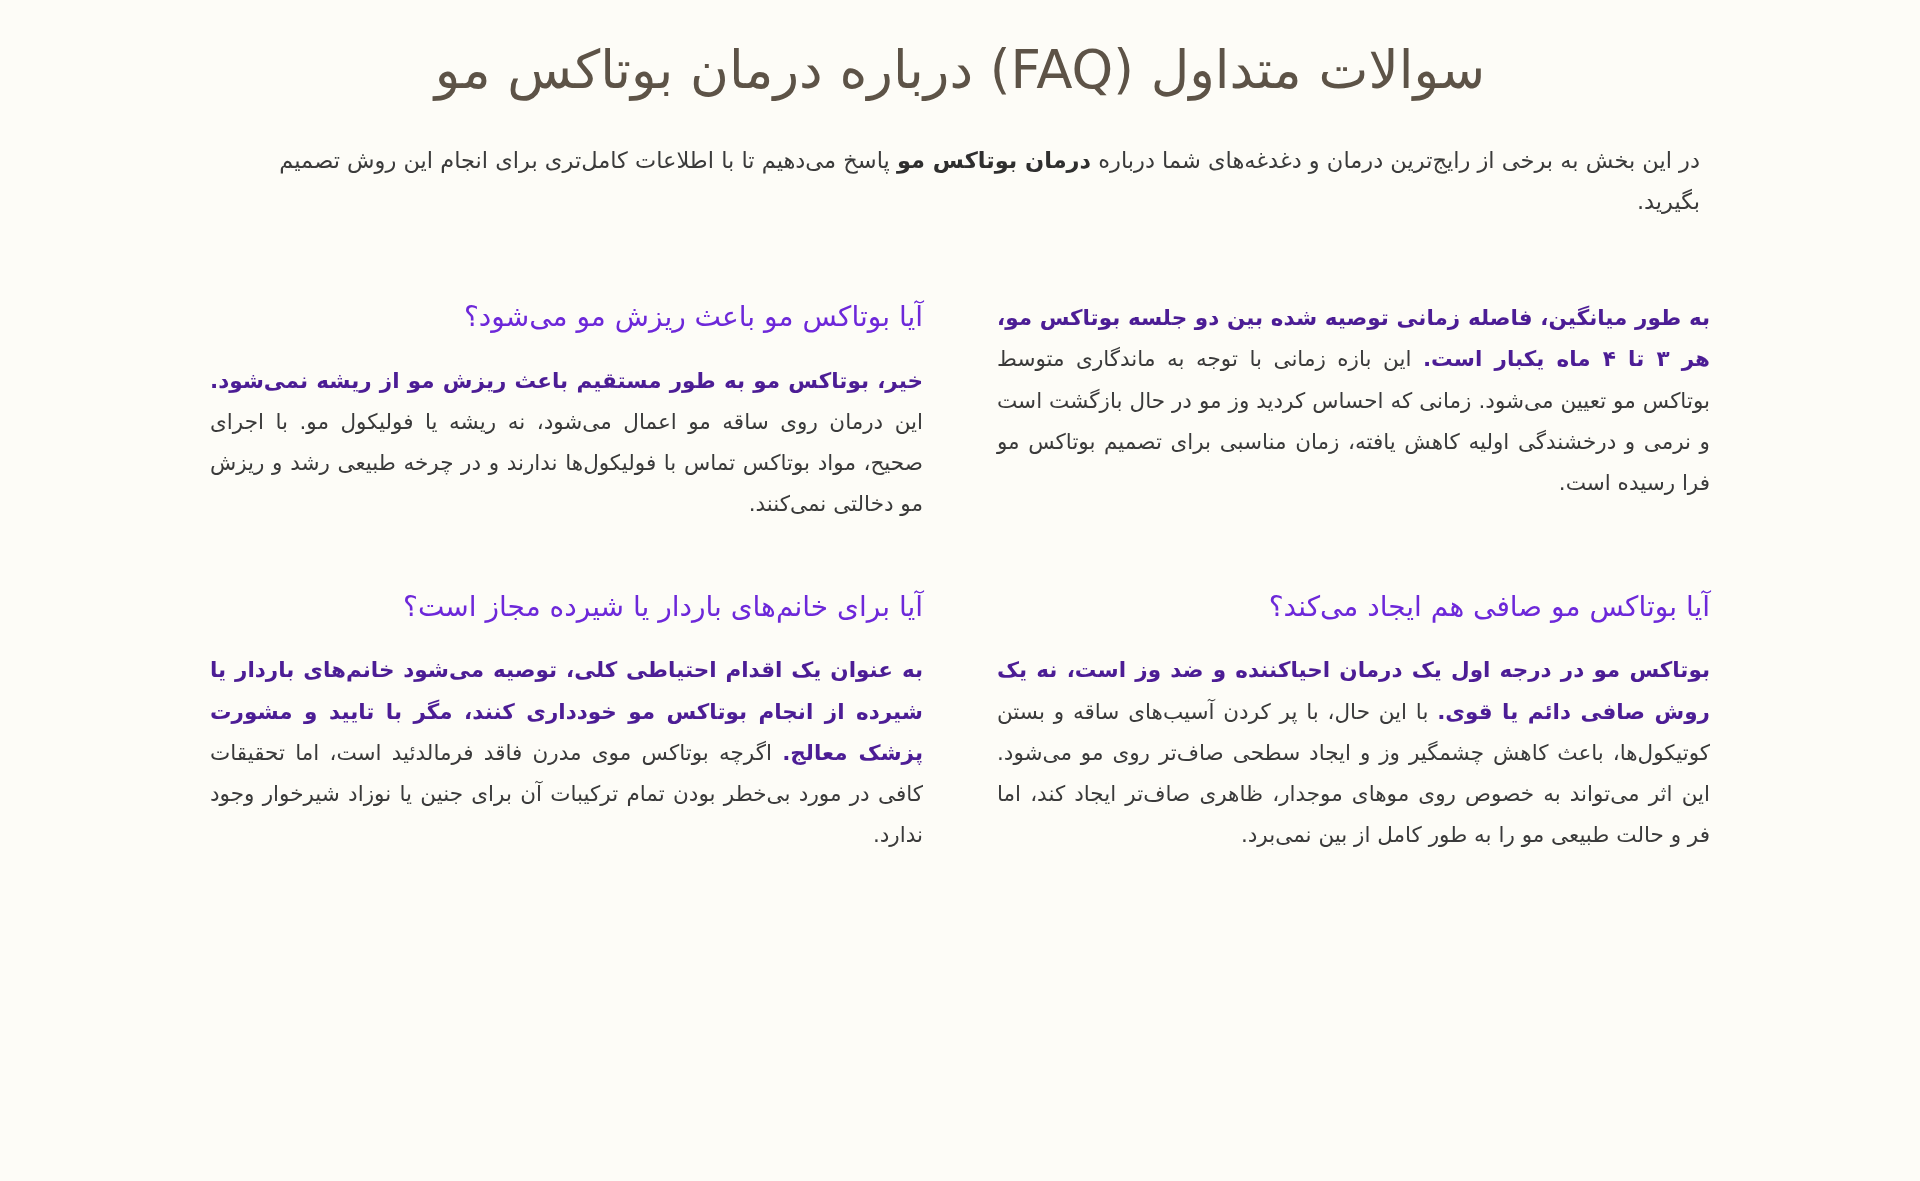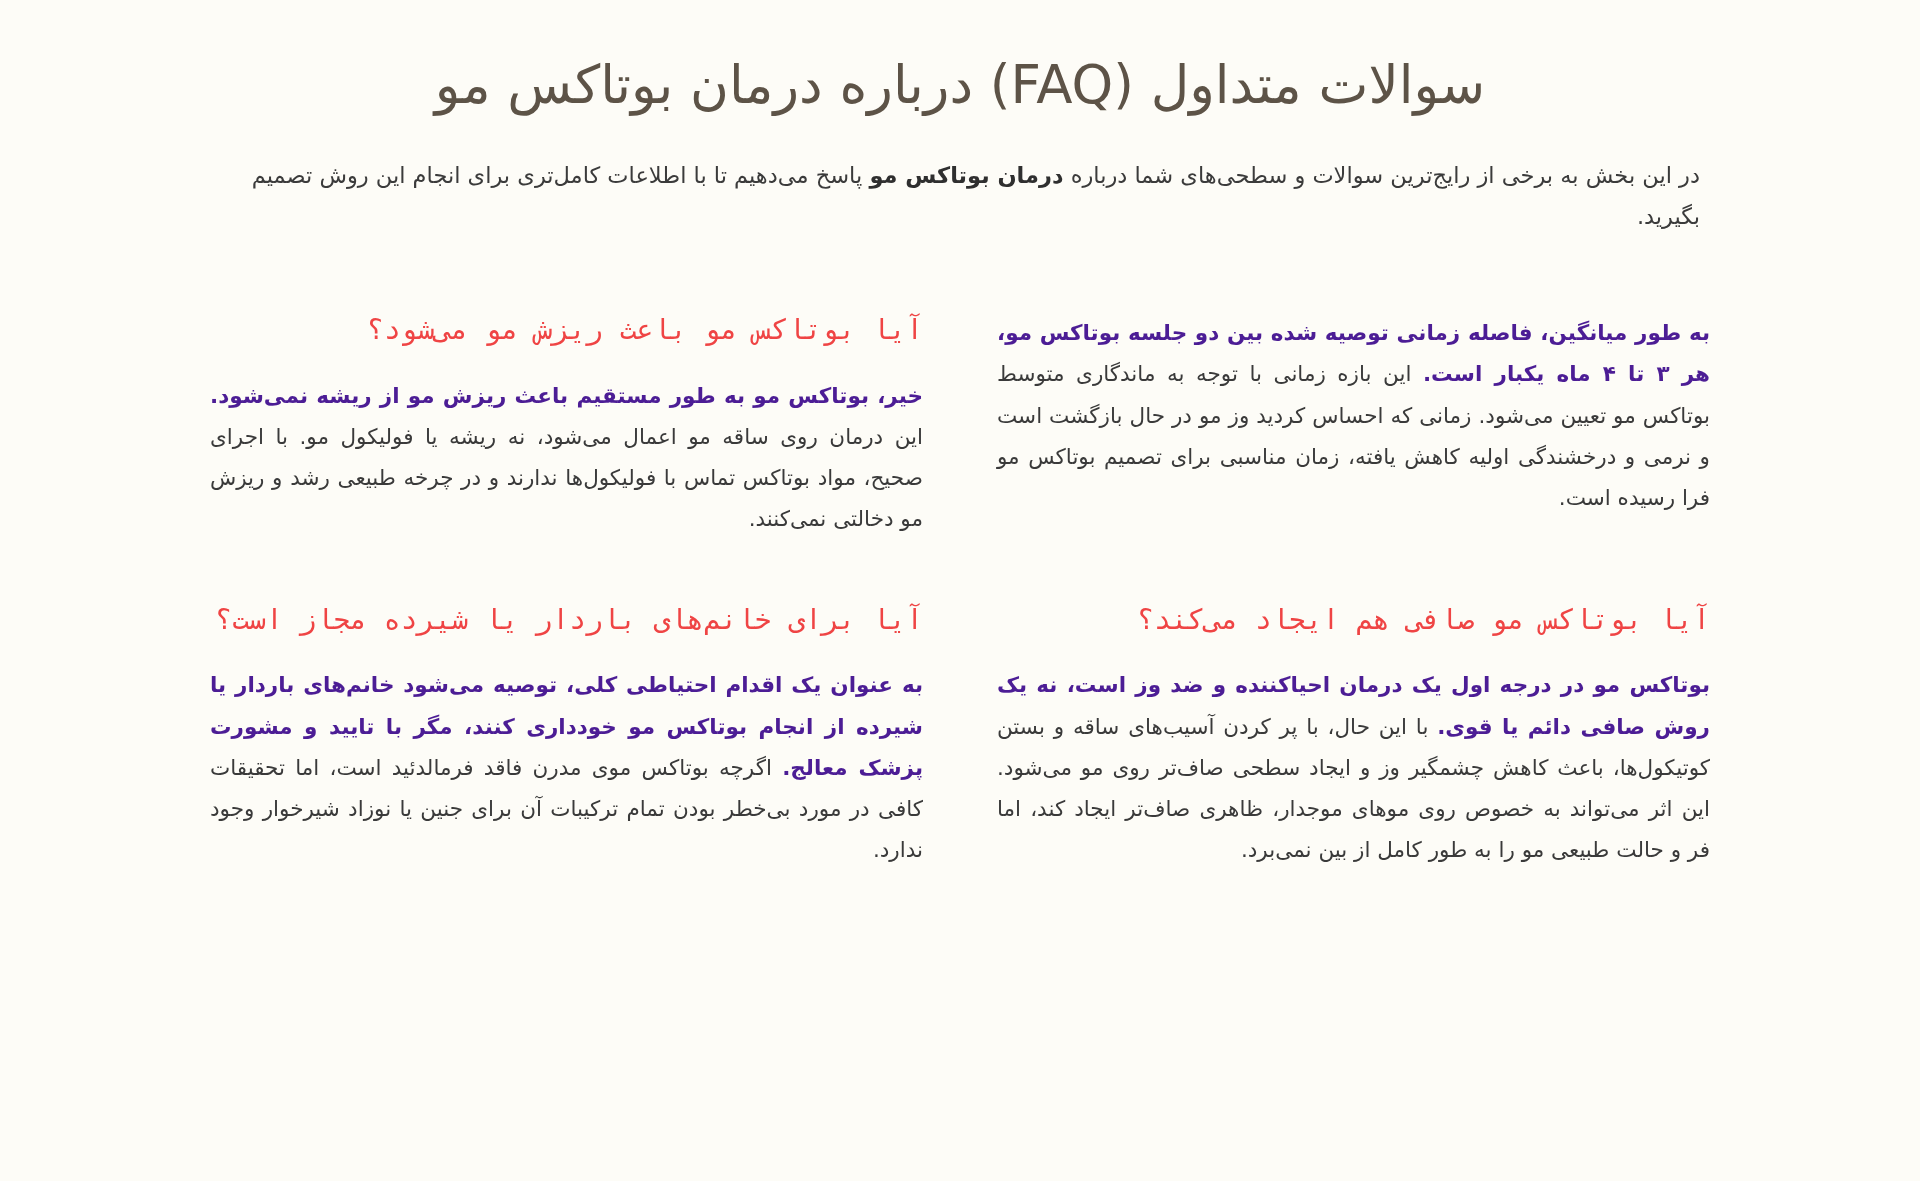--- a/index.html
+++ b/index.html
@@ -19,22 +19,22 @@
   .page {
     width: 1920px;
     height: 1181px;
     box-sizing: border-box;
     padding: 0;
     position: relative;
   }
 
   .inner {
     width: 1500px;
-    margin: 0 auto;
-    padding-top: 51px;
+    margin: 8px auto;
+    padding-top: 28px;
     box-sizing: border-box;
   }
 
   
   .faq-title {
     font-size: 53px;
     line-height: 1.28;
     font-weight: 400;
     color: #5d5347;
     text-align: center;
@@ -68,23 +68,22 @@
   }
 
   .faq-item {
     text-align: right;
   }
 
   .faq-q {
     font-size: 28px;
     line-height: 1.45;
     font-weight: 400;
-    color: #ef4444;
+    color: #6d28d9;
     margin: 0 0 22px 0;
-    font-family: Liberation Mono, monospace;
   }
 
   .faq-a {
     font-size: 21.5px;
     line-height: 1.92;
     color: #3a3a3a;
     margin: 0;
     text-align: justify;
     text-align-last: right;
   }
@@ -95,21 +94,21 @@
 </style>
 </head>
 <body>
 
 <div class="page">
   <div class="inner">
 
     <h1 class="faq-title">سوالات متداول (FAQ) درباره درمان بوتاکس مو</h1>
 
     <p class="faq-intro">
-      <span>در این بخش به برخی از رایج‌ترین سوالات و سطحی‌های شما درباره </span><b>درمان بوتاکس مو</b><span> پاسخ می‌دهیم تا با اطلاعات کامل‌تری برای انجام این روش تصمیم بگیرید.</span>
+      <span>در این بخش به برخی از رایج‌ترین درمان و دغدغه‌های شما درباره </span><b>درمان بوتاکس مو</b><span> پاسخ می‌دهیم تا با اطلاعات کامل‌تری برای انجام این روش تصمیم بگیرید.</span>
     </p>
 
     <div class="faq-grid">
 
       <div class="faq-item">
         <p class="faq-a"><b>به طور میانگین، فاصله زمانی توصیه شده بین دو جلسه بوتاکس مو، هر ۳ تا ۴ ماه یکبار است.</b><span> این بازه زمانی با توجه به ماندگاری متوسط بوتاکس مو تعیین می‌شود. زمانی که احساس کردید وز مو در حال بازگشت است و نرمی و درخشندگی اولیه کاهش یافته، زمان مناسبی برای تصمیم بوتاکس مو فرا رسیده است.</span></p>
       </div>
 
       <div class="faq-item">
         <h2 class="faq-q">آیا بوتاکس مو باعث ریزش مو می‌شود؟</h2>

